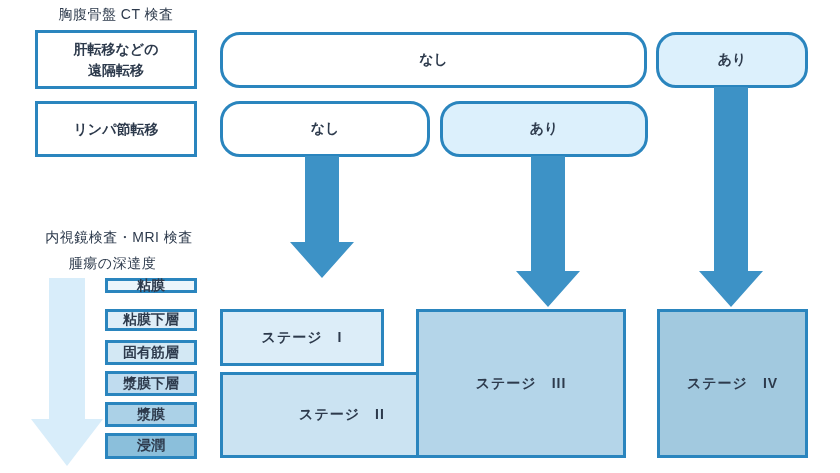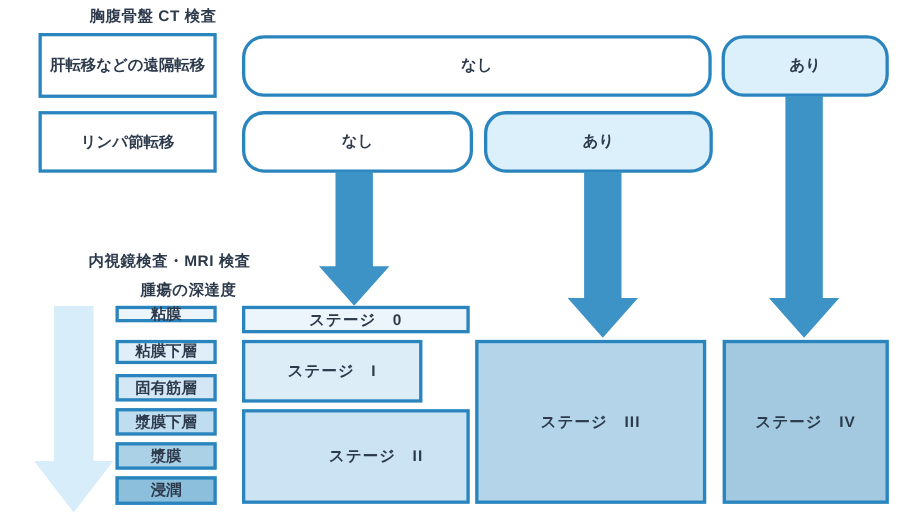--- a/index.html
+++ b/index.html
@@ -4,26 +4,26 @@
 <style>
   html,body { margin:0; padding:0; background:#fff; }
   #figure {
     position:relative; width:840px; height:473px; background:#ffffff;
     font-family:"Liberation Sans","DejaVu Sans",sans-serif;
     color:var(--text-dark,#2d3a4c);
     overflow:hidden;
   }
   .abs { position:absolute; box-sizing:border-box; }
   .heading {
-    font-size:14px; font-weight:bold; text-align:right; letter-spacing:0.5px;
+    font-size:14px; font-weight:normal; text-align:center; letter-spacing:0.5px;
     color:var(--text-dark,#2d3a4c);
   }
   .box {
     border:3px solid var(--border-blue,#2a85be); background:#fff;
-    display:flex; align-items:center; justify-content:center;
+    display:flex; flex-direction:column; align-items:center; justify-content:center;
     font-size:14px; font-weight:bold; text-align:center; line-height:1.45;
   }
   .pill {
     border:3px solid var(--border-blue,#2a85be); border-radius:20px; background:#fff;
     display:flex; align-items:center; justify-content:center;
     font-size:14px; font-weight:bold;
   }
   .pill.lightfill { background:var(--fill-lightblue,#dcf0fc); }
   .depth {
     border:3px solid var(--border-blue,#2a85be);
@@ -77,19 +77,18 @@
     <polygon class="arrow-light" points="18,0 54,0 54,141 72,141 36,188 0,141 18,141"></polygon>
   </svg>
 
   <div class="abs depth" style="left: 105px; top: 278px; width: 92px; height: 15px; background-color: rgb(235, 245, 251);">粘膜</div>
   <div class="abs depth" style="left: 105px; top: 309px; width: 92px; height: 22px; background-color: rgb(223, 238, 248);">粘膜下層</div>
   <div class="abs depth" style="left: 105px; top: 340px; width: 92px; height: 25px; background-color: rgb(211, 232, 244);">固有筋層</div>
   <div class="abs depth" style="left: 105px; top: 371px; width: 92px; height: 25px; background-color: rgb(192, 220, 239);">漿膜下層</div>
   <div class="abs depth" style="left: 105px; top: 402px; width: 92px; height: 25px; background-color: rgb(171, 209, 231);">漿膜</div>
   <div class="abs depth" style="left: 105px; top: 433px; width: 92px; height: 26px; background-color: rgb(139, 191, 219);">浸潤</div>
 
-  <div class="abs stage" style="left: 220px; top: 278px; width: 207px; height: 25px; background-color: rgb(235, 245, 251);">ステージ　0</div>
   <div class="abs stage" style="left: 220px; top: 309px; width: 164px; height: 57px; background-color: rgb(220, 237, 248);">ステージ　I</div>
   <div class="abs stage" style="left: 220px; top: 372px; width: 207px; height: 86px; background-color: rgb(203, 227, 242); padding-left: 37px;">ステージ　II</div>
-  <div class="abs stage" style="left: 432px; top: 309px; width: 210px; height: 149px; background-color: rgb(180, 213, 233);">ステージ　III</div>
+  <div class="abs stage" style="left: 416px; top: 309px; width: 210px; height: 149px; background-color: rgb(180, 213, 233);">ステージ　III</div>
   <div class="abs stage" style="left: 657px; top: 309px; width: 151px; height: 149px; background-color: rgb(162, 201, 223);">ステージ　IV</div>
 
 </div>
 
 </body></html>

